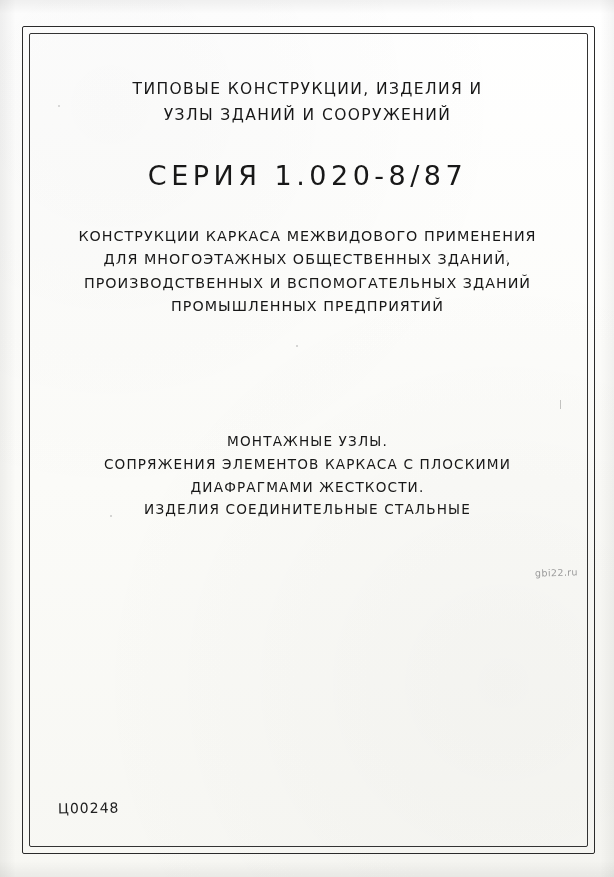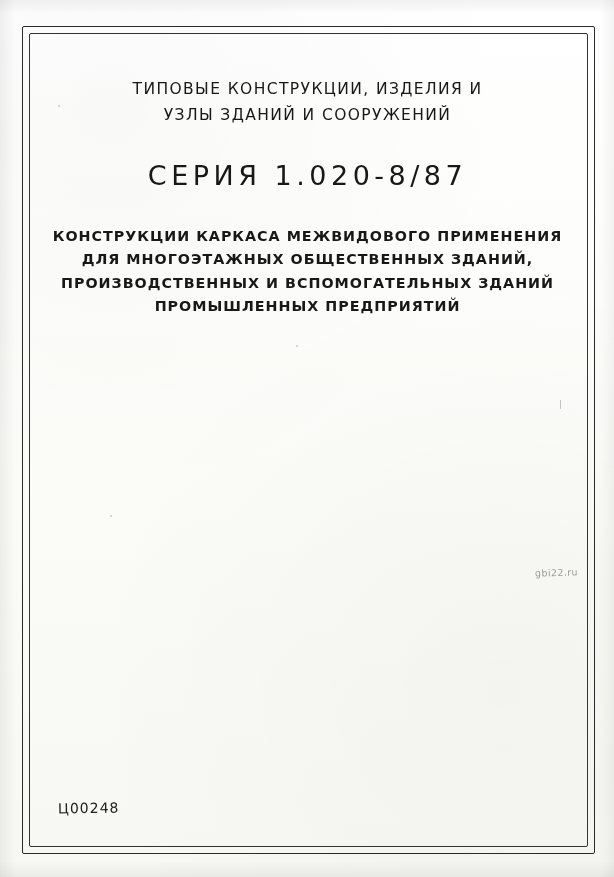--- a/index.html
+++ b/index.html
@@ -117,21 +117,20 @@
   }
 
   .block-subtitle {
     position: absolute;
     top: 180px;
     left: -4px;
     width: 543px;
     font-size: 14.3px;
     letter-spacing: 1.0px;
     line-height: 1.63;
-    font-weight: bold;
   }
 
   .block-issue {
     position: absolute;
     top: 342px;
     left: 0;
     width: 535px;
     font-size: 12.3px;
     letter-spacing: 1.7px;
     font-weight: bold;
@@ -199,20 +198,24 @@
 УЗЛЫ ЗДАНИЙ И СООРУЖЕНИЙ</div>
 
     <div class="tx block-series">СЕРИЯ 1.020-8/87</div>
 
     <div class="tx block-subtitle">КОНСТРУКЦИИ КАРКАСА МЕЖВИДОВОГО ПРИМЕНЕНИЯ
 ДЛЯ МНОГОЭТАЖНЫХ ОБЩЕСТВЕННЫХ ЗДАНИЙ,
 ПРОИЗВОДСТВЕННЫХ И ВСПОМОГАТЕЛЬНЫХ ЗДАНИЙ
 ПРОМЫШЛЕННЫХ ПРЕДПРИЯТИЙ</div>
 
 
+    <div class="tx block-nodes">МОНТАЖНЫЕ УЗЛЫ.
+СОПРЯЖЕНИЯ ЭЛЕМЕНТОВ КАРКАСА С ПЛОСКИМИ
+ДИАФРАГМАМИ ЖЕСТКОСТИ.
+ИЗДЕЛИЯ СОЕДИНИТЕЛЬНЫЕ СТАЛЬНЫЕ</div>
 
     <div class="watermark">gbi22.ru</div>
 
     <div class="code">Ц00248</div>
 
     <span class="speck" style="left:18px; top:60px; width:2px; height:2px;"></span>
     <span class="speck" style="left:466px; top:215px; width:2px; height:2px;"></span>
     <span class="tick" style="left:520px; top:355px; width:1px; height:9px;"></span>
     <span class="speck" style="left:256px; top:300px; width:1.5px; height:1.5px;"></span>
     <span class="speck" style="left:70px; top:470px; width:1.5px; height:1.5px;"></span>

